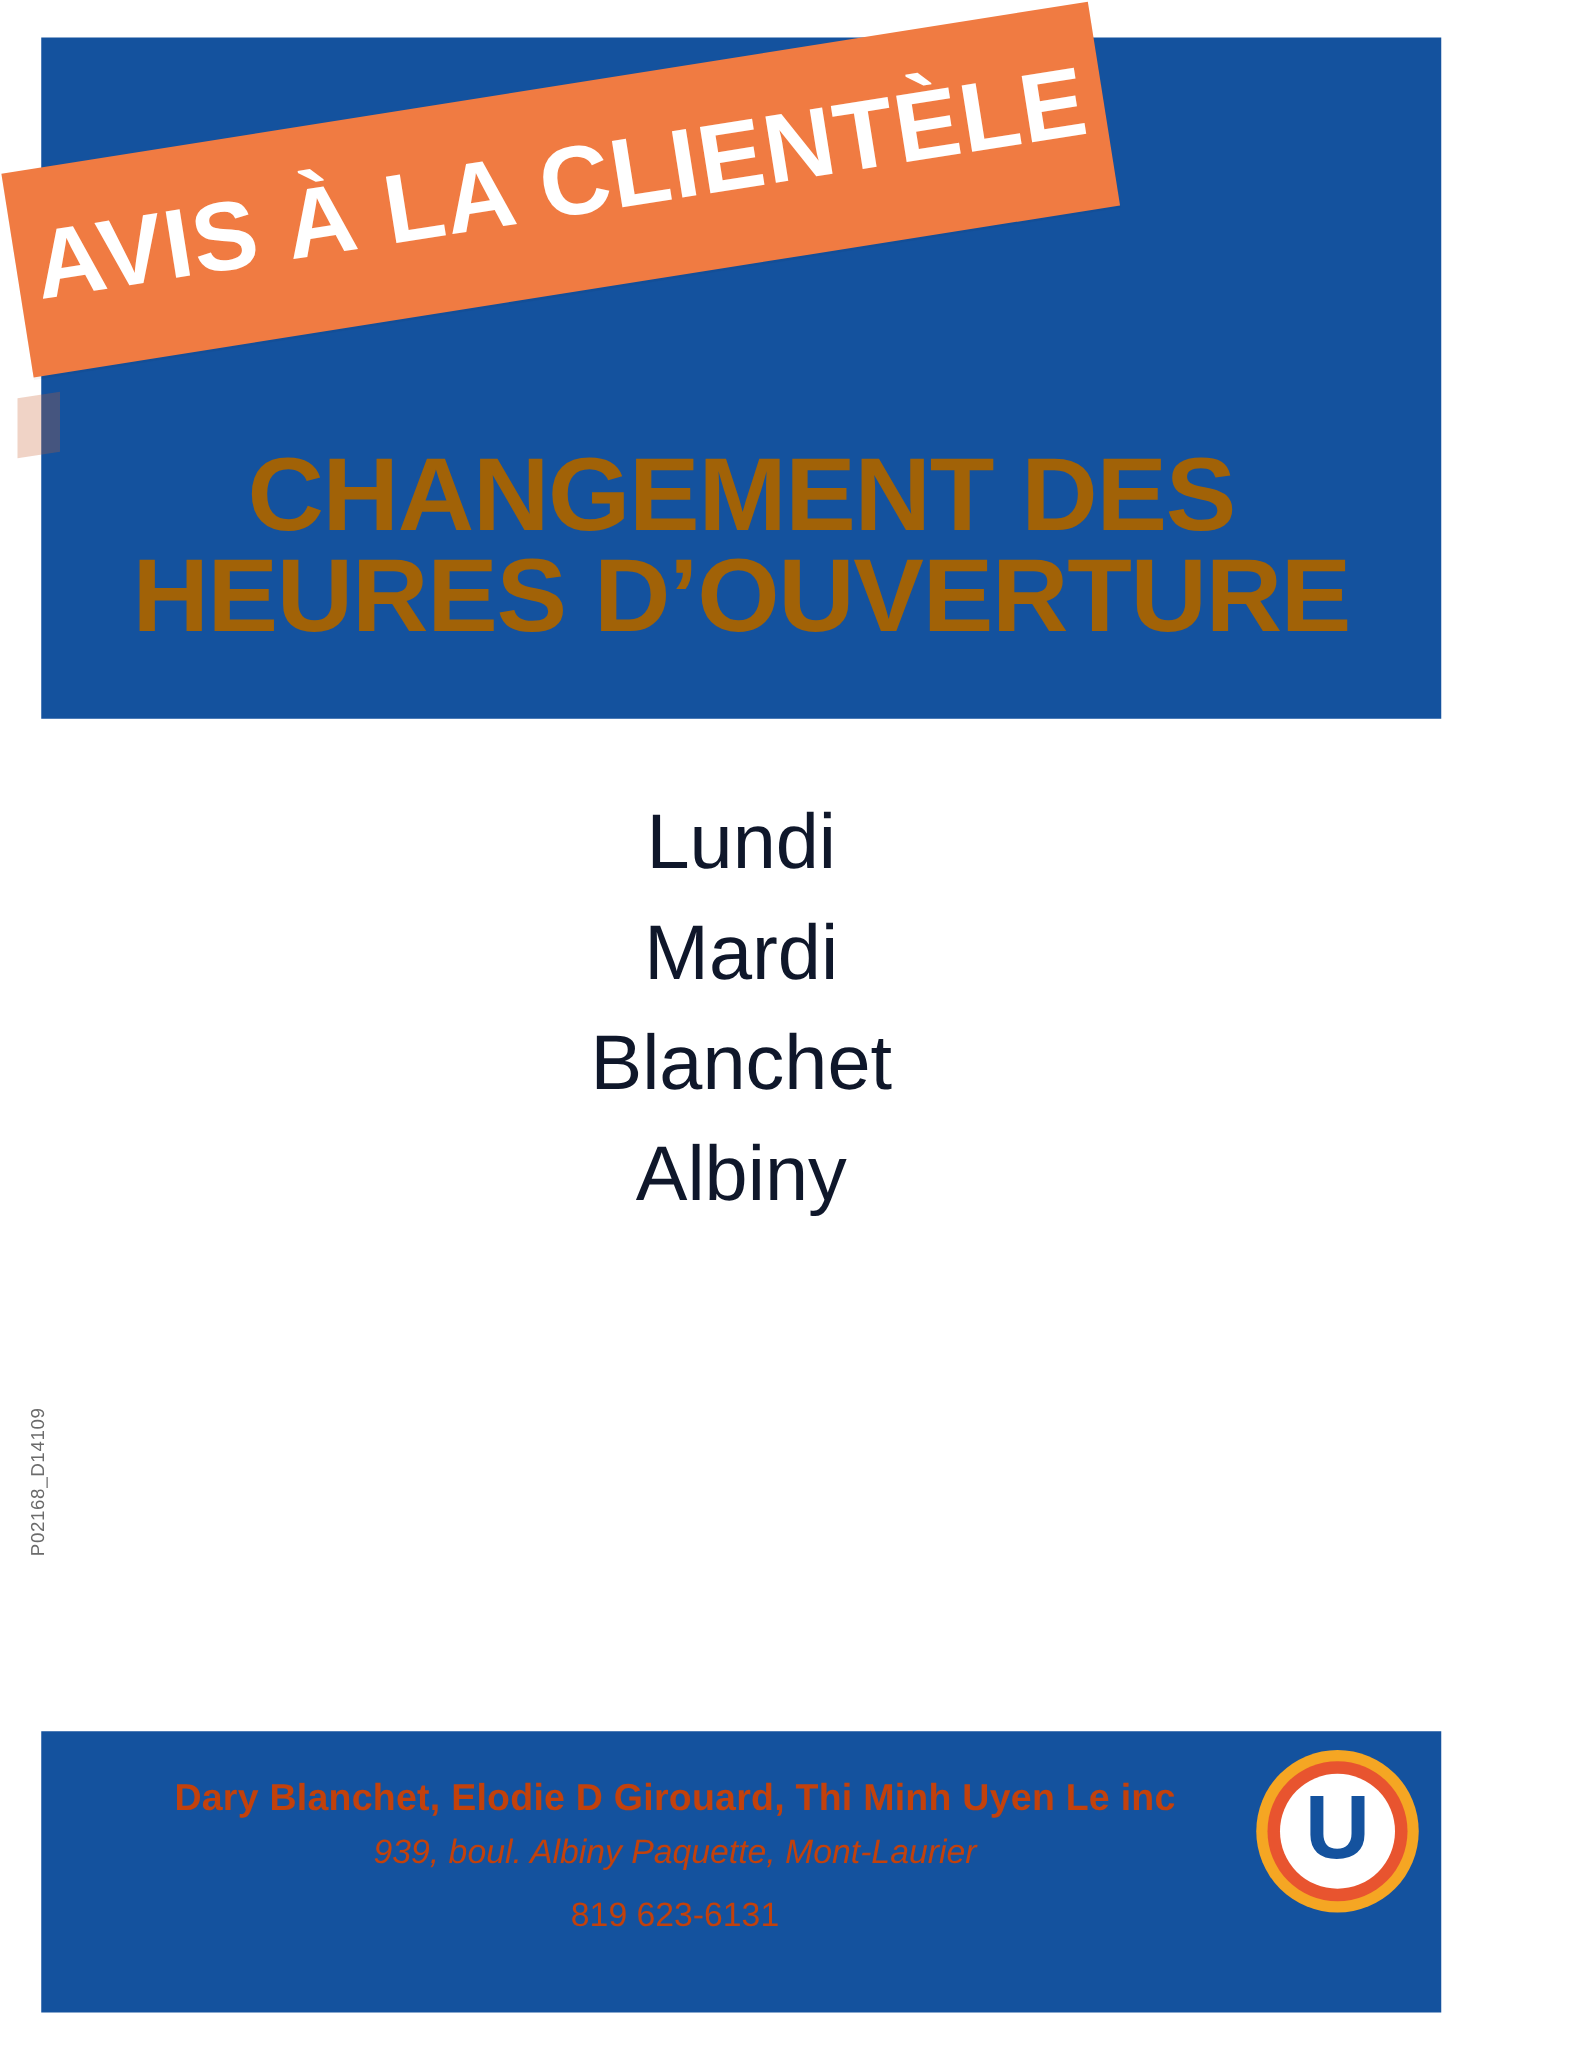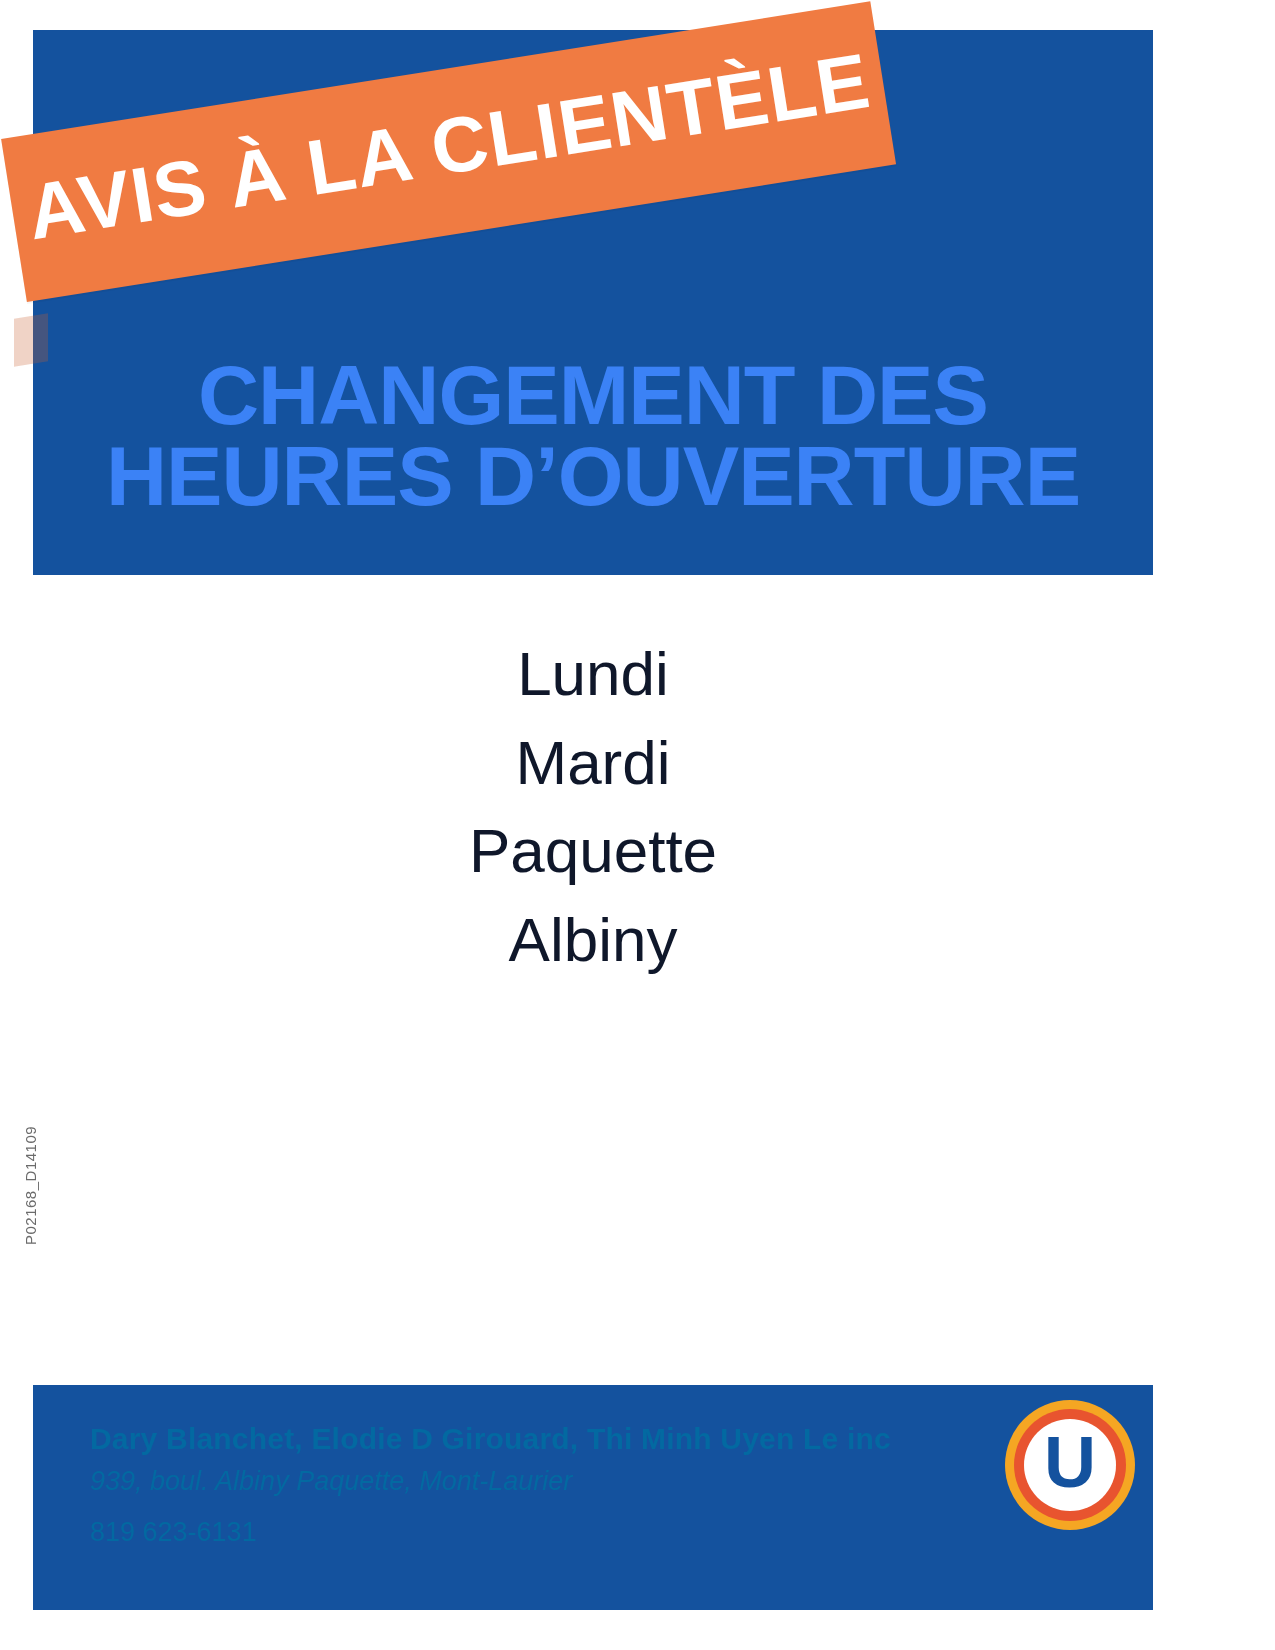--- a/index.html
+++ b/index.html
@@ -83,21 +83,21 @@
     opacity: .55;
   }
 
   
   .main-title {
     position: absolute;
     left: 33px;
     top: 355px;
     width: 1120px;
     text-align: center;
-    color: #3b82f6;
+    color: #a16207;
     font-size: 83px;
     line-height: 0.98;
     font-weight: bold;
     font-family: "Liberation Sans", sans-serif;
     letter-spacing: -1px;
   }
   .main-title .line {
     display: block;
     transform: scaleX(1.02);
   }
@@ -139,22 +139,22 @@
     top: 1385px;
     width: 1120px;
     height: 225px;
     background: #14529E;
   }
   .footer-text {
     position: absolute;
     left: 90px;
     top: 1400px;
     width: 900px;
-    text-align: left;
-    color: #0369a1;
+    text-align: center;
+    color: #c2410c;
     font-family: "Liberation Sans", sans-serif;
   }
   .footer-name {
     font-size: 30px;
     font-weight: bold;
     margin-top: 22px;
     letter-spacing: 0.2px;
   }
   .footer-address {
     font-size: 27px;
@@ -228,21 +228,21 @@
   </div>
 
   <div class="main-title">
     <span class="line">CHANGEMENT DES</span>
     <span class="line">HEURES D’OUVERTURE</span>
   </div>
 
   <div class="days">
     <div class="day-row">Lundi</div>
     <div class="day-row">Mardi</div>
-    <div class="day-row">Paquette</div>
+    <div class="day-row">Blanchet</div>
     <div class="day-row">Albiny</div>
   </div>
 
   <div class="side-code">P02168_D14109</div>
 
   <div class="footer-block"></div>
 
   <div class="footer-text">
     <div class="footer-name">Dary Blanchet, Elodie D Girouard, Thi Minh Uyen Le inc</div>
     <div class="footer-address">939, boul. Albiny Paquette, Mont-Laurier</div>

